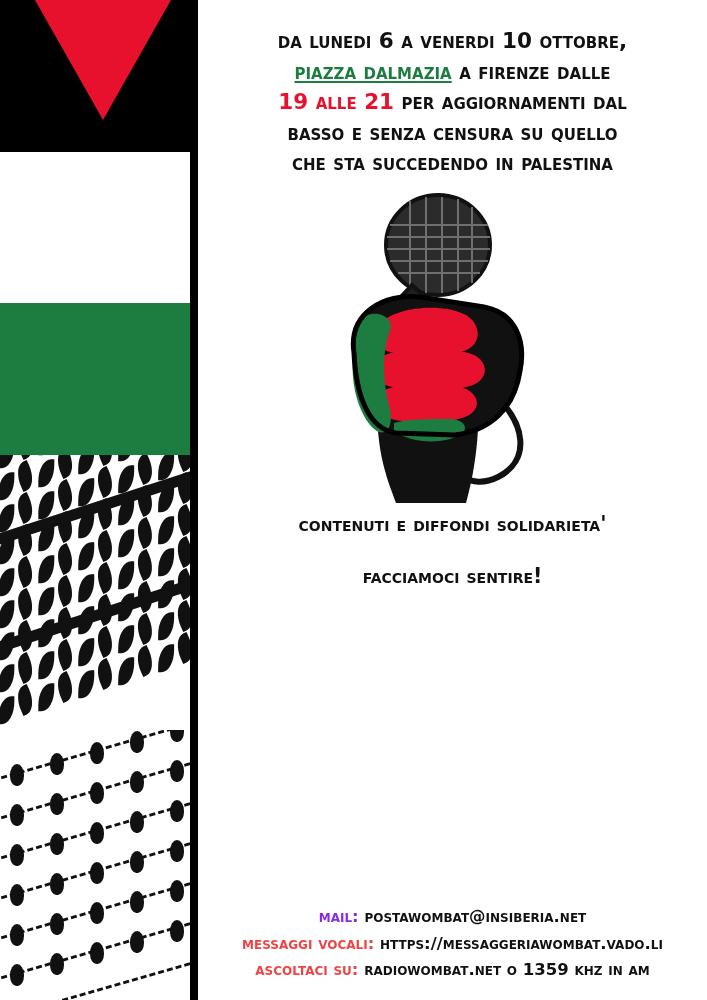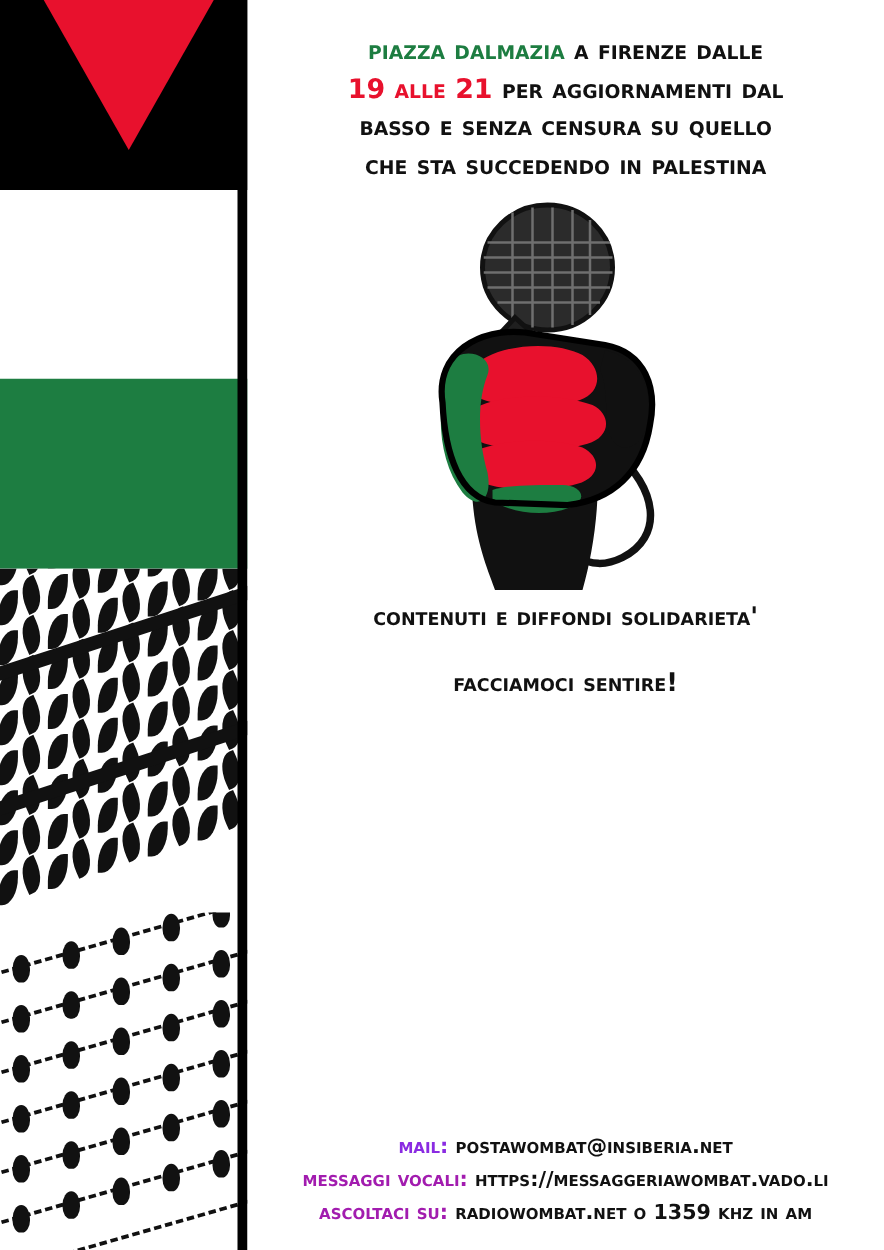--- a/index.html
+++ b/index.html
@@ -155,21 +155,21 @@
     margin: 26px 18px 0 18px;
     text-align: center;
     font-family: "DejaVu Sans", sans-serif;
     font-weight: bold;
     font-size: 21.5px;
     line-height: 1.42;
     color: #111111;
     font-variant: small-caps;
     text-transform: lowercase;
   }
-  .intro .hl-green { color: #1d7d41; }
+  .intro .hl-green { color: #1d7d41; text-decoration: underline; }
   .intro .hl-red { color: #e8112d; }
 
   
   .art {
     position: relative;
     width: 509px;
     height: 320px;
     margin-top: 6px;
   }
 
@@ -193,21 +193,21 @@
     bottom: 16px;
     text-align: center;
     font-family: "DejaVu Sans", sans-serif;
     font-weight: bold;
     font-size: 16.5px;
     line-height: 1.62;
     color: #111111;
     font-variant: small-caps;
     text-transform: lowercase;
   }
-  .contacts .lbl-red { color: #a21caf; }
+  .contacts .lbl-red { color: #ef4444; }
   .contacts .lbl-purple { color: #8a2be2; }
   .contacts .row { white-space: nowrap; }
 </style>
 </head>
 <body>
 
 <div id="poster">
 
   <div class="left-col">
 
@@ -365,20 +365,21 @@
         </div>
     </div>
 
     <div class="rightborder"></div>
   </div>
 
   <div class="content">
 
 
     <div class="intro" id="introBox">
+        <div><span>Da Lunedi 6 a venerdi 10 ottobre,</span></div>
         <div><span class="hl-green">Piazza Dalmazia</span><span> a Firenze dalle</span></div>
         <div><span class="hl-red">19 alle 21</span><span> per aggiornamenti dal</span></div>
         <div><span>basso e senza censura su quello</span></div>
         <div><span>che sta succedendo in palestina</span></div>
       </div>
 
     <div class="art">
       <svg width="509" height="320" viewBox="0 0 509 320" xmlns="http://www.w3.org/2000/svg" aria-hidden="true">
 
         <g transform="translate(0,0)">

